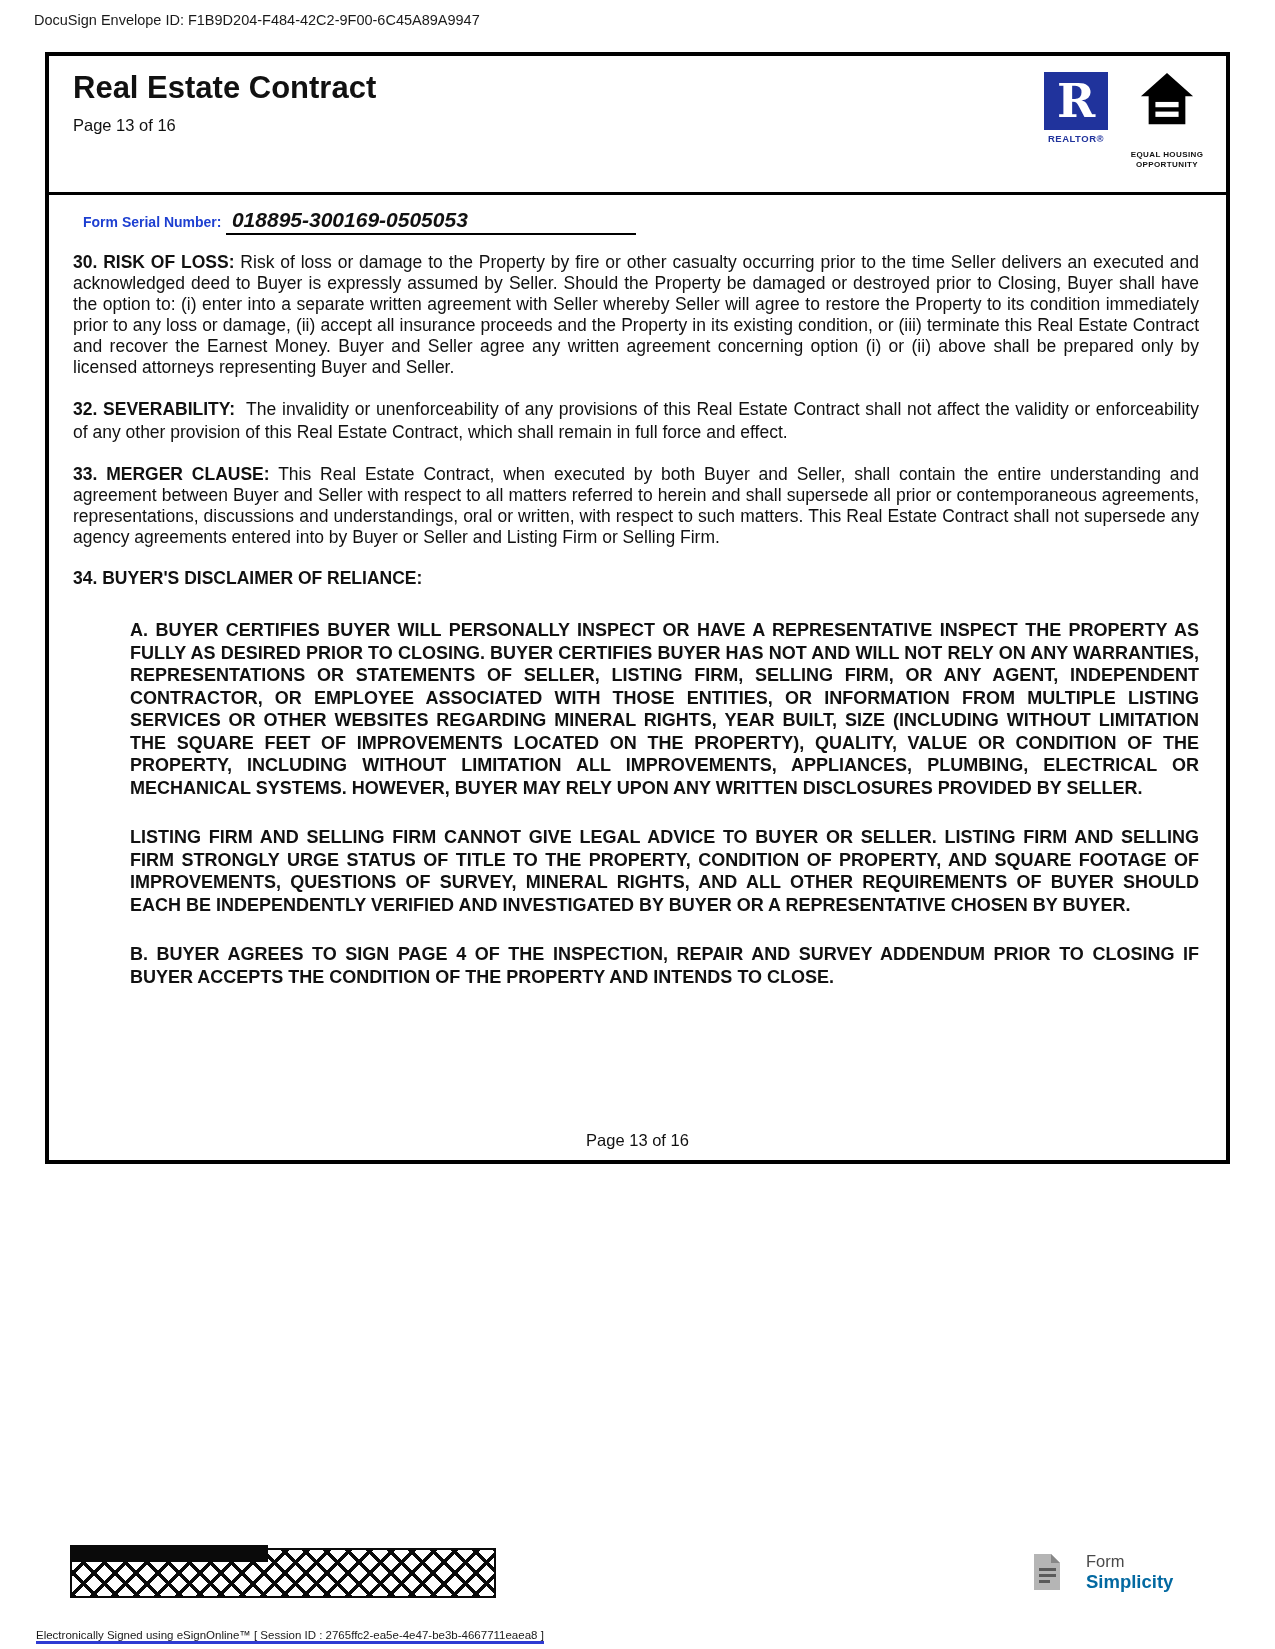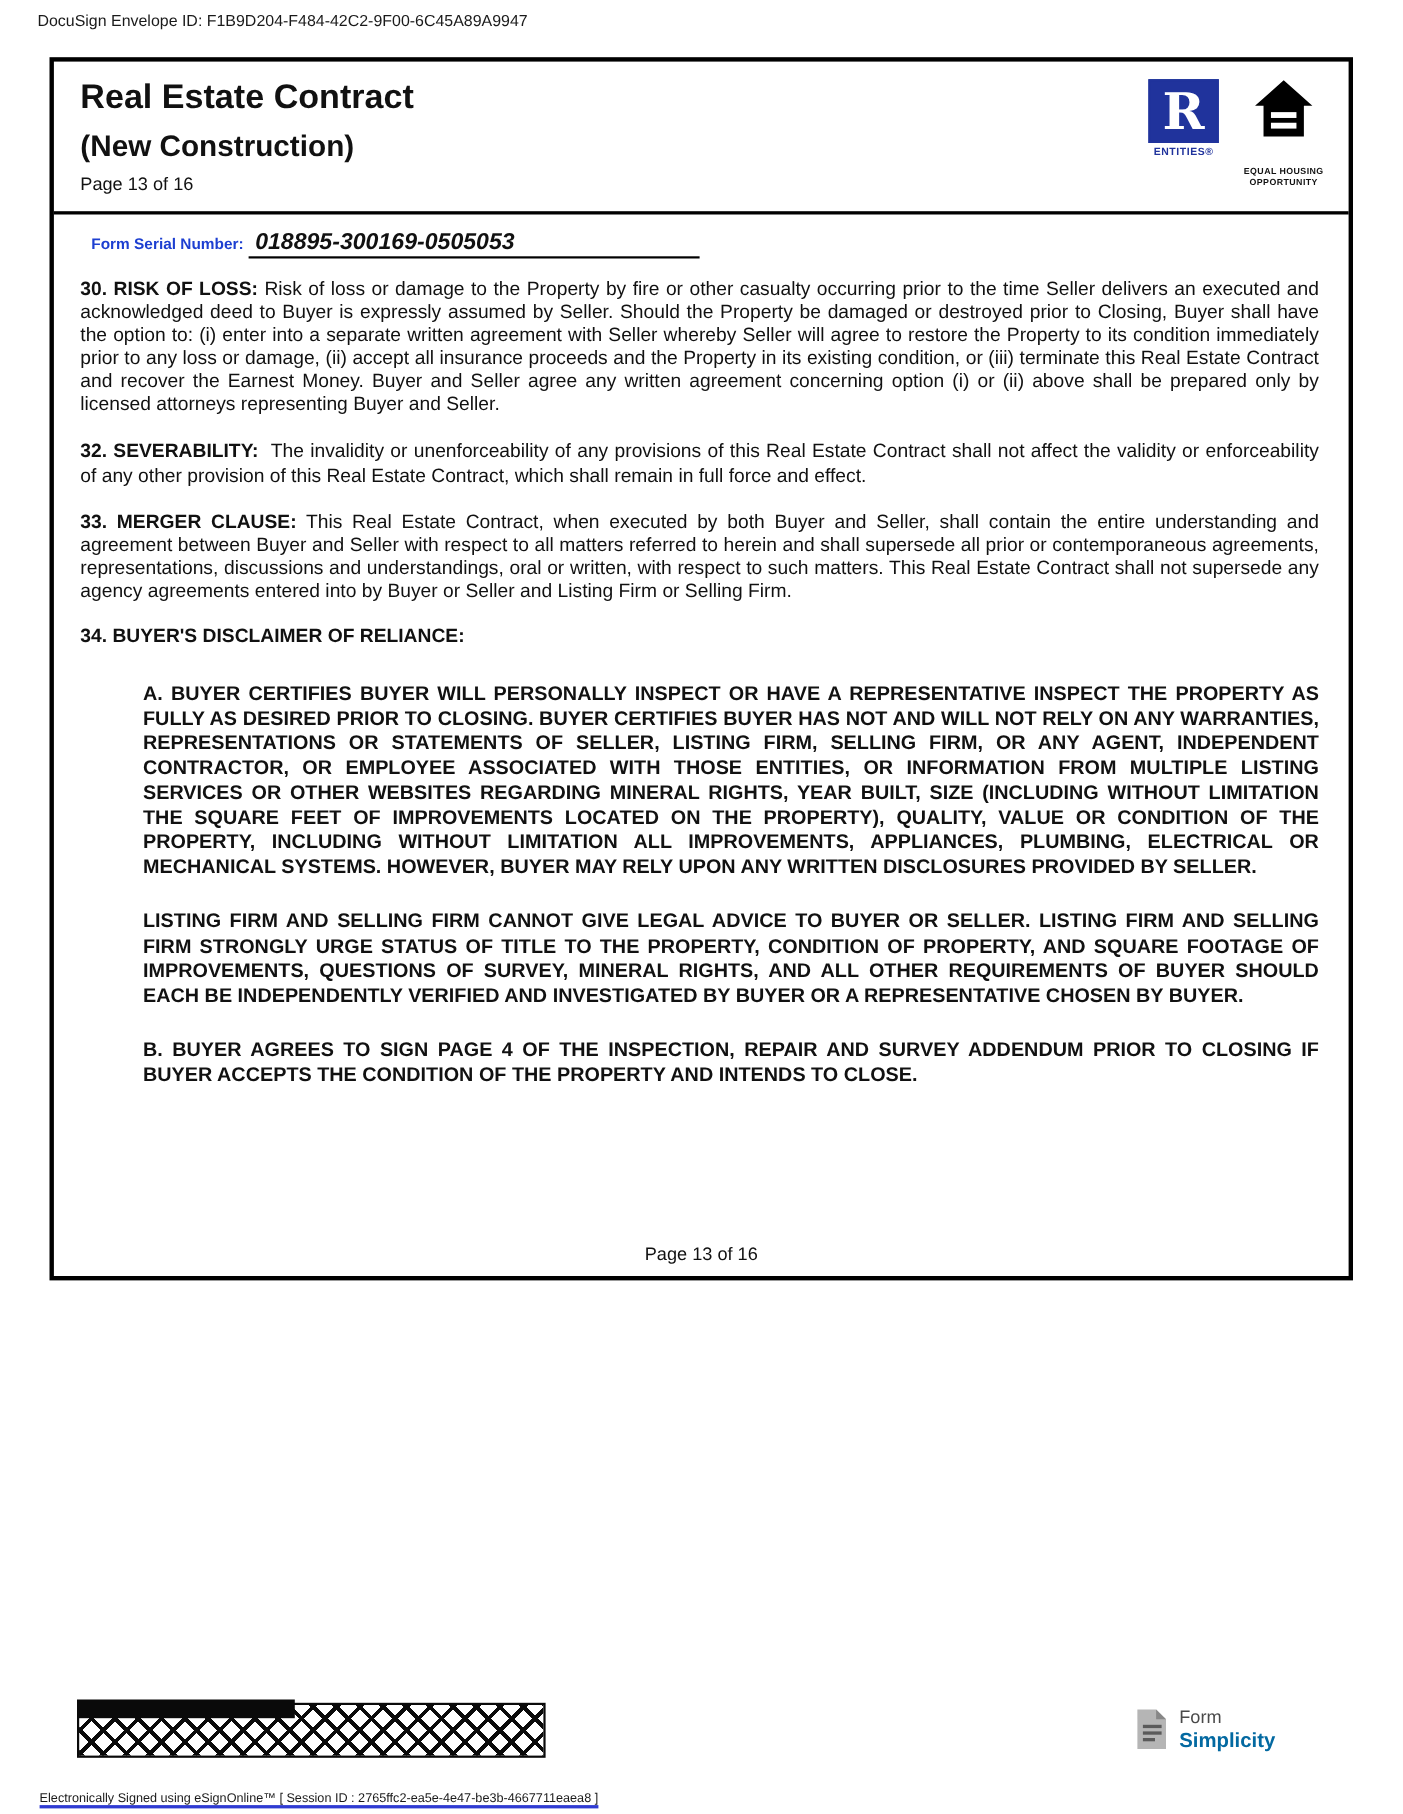--- a/index.html
+++ b/index.html
@@ -67,21 +67,21 @@
     background-image:
       repeating-linear-gradient(45deg, #0a0a0a 0 3.5px, transparent 3.5px 15px),
       repeating-linear-gradient(135deg, #0a0a0a 0 3.5px, transparent 3.5px 15px);
   }
   .redaction-bar {
     position: absolute; left: -2px; top: -5px;
     width: 198px; height: 17px; background: #0a0a0a;
   }
   .form-simplicity {
     position: absolute; left: 1032px; top: 1552px;
-    display: flex; align-items: center; gap: 10px;
+    display: flex; align-items: center; gap: 24px;
   }
   .fs-text { font-size: 16.5px; color: #4a4a4a; line-height: 1.15; }
   .fs-text .fs-bold { font-weight: bold; font-size: 18.5px; color: #0369a1; }
   .esign {
     position: absolute; left: 36px; top: 1629px;
     font-size: 11.5px; color: #1a1a1a;
     border-bottom: 3px solid #2f3bd2;
     padding-bottom: 0;
     display: inline-block;
   }
@@ -89,27 +89,26 @@
 </head>
 <body>
 
 <div class="envelope">DocuSign Envelope ID: F1B9D204-F484-42C2-9F00-6C45A89A9947</div>
 
 <div class="contract-box">
 
   <div class="header">
     <div class="header-left">
       <h1 class="title">Real Estate Contract</h1>
-      <h2 class="subtitle">(New Construction)</h2>
       <div class="page-label">Page 13 of 16</div>
     </div>
     <div class="header-logos">
       <div class="realtor-logo">
         <div class="realtor-r">R</div>
-        <div class="realtor-text">ENTITIES®</div>
+        <div class="realtor-text">REALTOR®</div>
       </div>
       <div class="eho-logo">
         <svg width="58" height="56" viewBox="0 0 60 58">
           <polygon points="30,1 3,25 11,25 11,54 49,54 49,25 57,25" fill="#000"></polygon>
           <rect x="18" y="31" width="24" height="5.5" fill="#fff"></rect>
           <rect x="18" y="41" width="24" height="5.5" fill="#fff"></rect>
         </svg>
         <div class="eho-text">
           <div>EQUAL HOUSING</div>
           <div>OPPORTUNITY</div>

